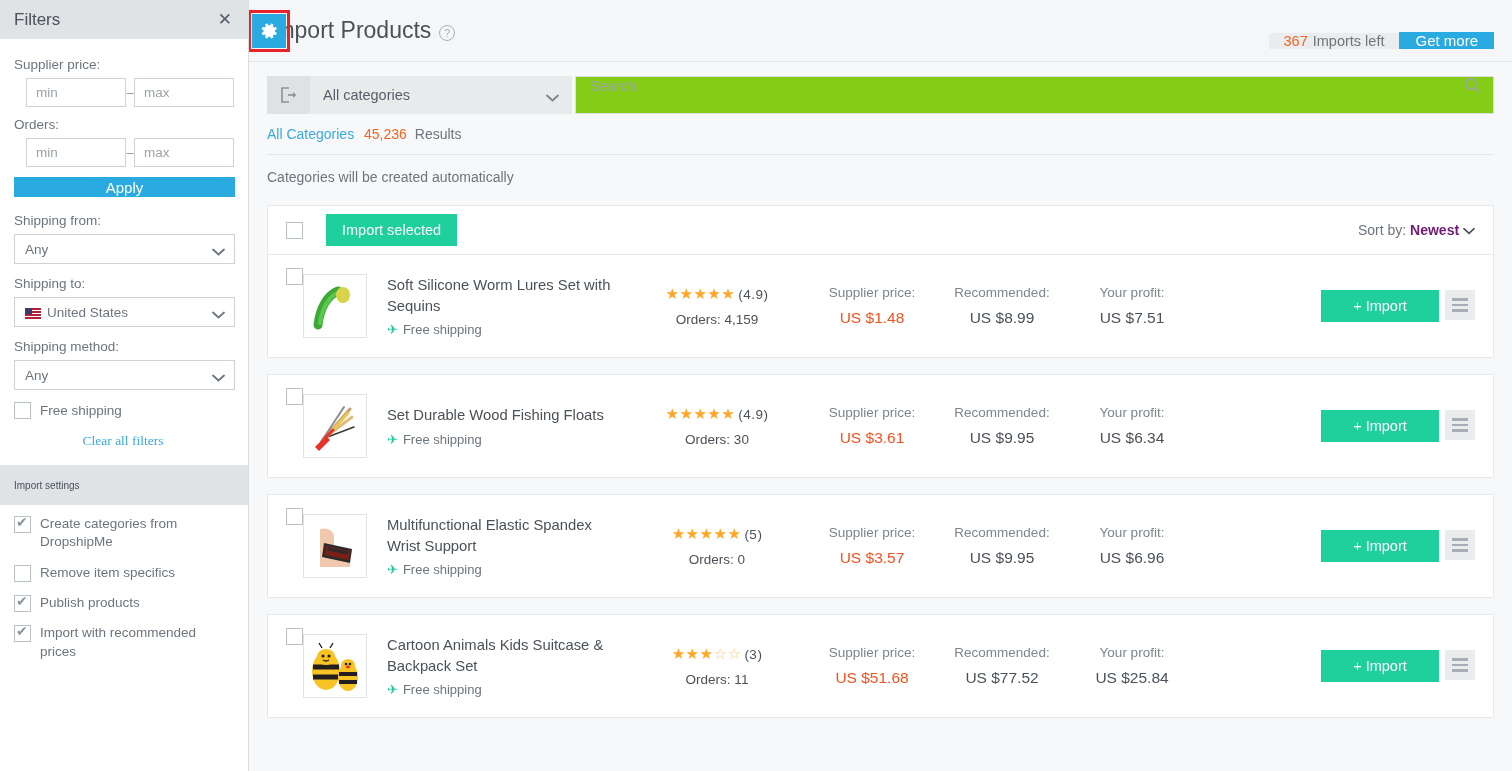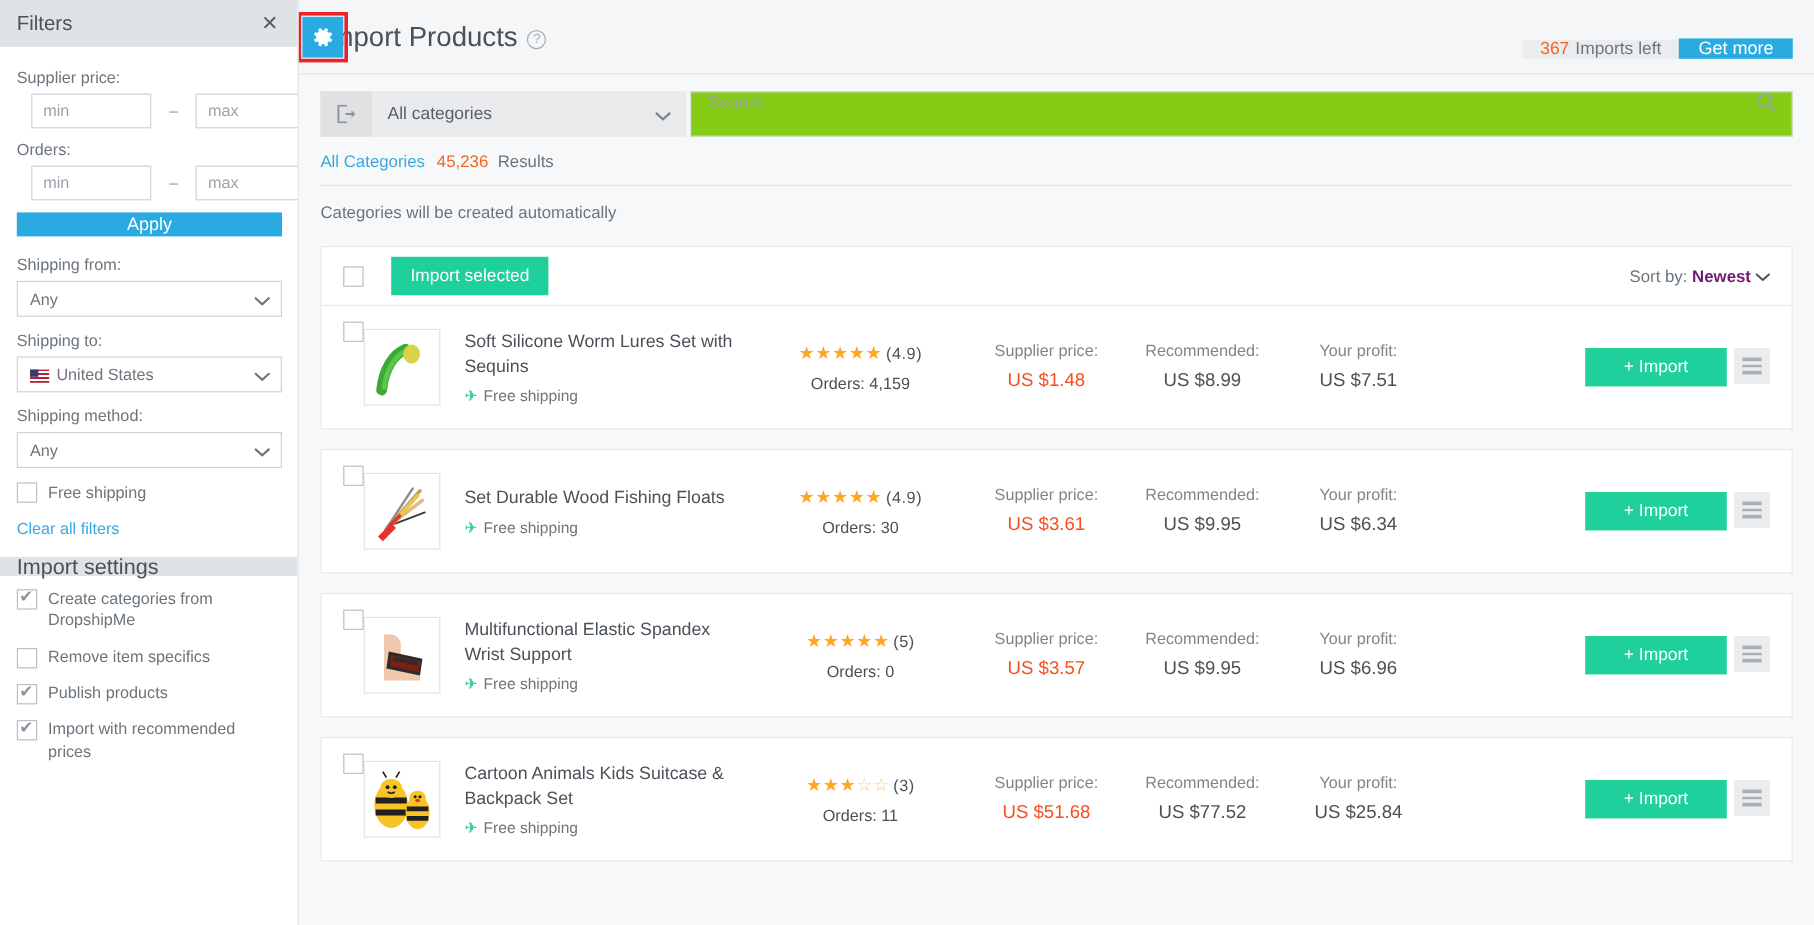--- a/index.html
+++ b/index.html
@@ -29,21 +29,21 @@
     padding: 0 12px 0 14px;
     justify-content: space-between;
   }
   .filters-title { font-size: 17px; color: #4a5158; }
   .filters-close {
     font-size: 17px; color: #55606b; cursor: pointer;
     line-height: 1; padding: 2px 4px;
   }
   .f-body { padding: 14px 14px 0 14px; }
   .f-label { font-size: 13.5px; color: #6c757d; margin: 4px 0 6px 0; }
-  .range-row { display: flex; align-items: center; gap: 15px; margin-bottom: 10px; padding-left: 12px; }
+  .range-row { display: flex; align-items: center; gap: 0; margin-bottom: 10px; padding-left: 12px; }
   .range-input {
     width: 100px; height: 29px;
     border: 1px solid #ccd2d8; background: #fff;
     font-size: 13.5px; color: #6c757d;
     padding: 0 9px; outline: none;
     font-family: "Liberation Sans", sans-serif;
   }
   .range-input::placeholder { color: #9aa3ab; }
   .range-dash { width: 20px; text-align: center; color: #8b949c; font-size: 13px; }
   .apply-btn {
@@ -79,28 +79,28 @@
     width: 17px; height: 17px; border: 1px solid #b9c0c7;
     background: #fff; flex: 0 0 17px; margin-right: 9px;
     position: relative; cursor: pointer;
   }
   .cbox.checked::after {
     content: "✔"; position: absolute; left: 1px; top: -3px;
     font-size: 14px; color: #8d949b;
   }
   .check-lbl { font-size: 13.5px; color: #6c757d; }
   .clear-filters {
-    display: block; text-align: left; font-size: 13.5px;
+    display: block; text-align: center; font-size: 13.5px;
     color: #3ba9e0; margin: 14px 0 0 0; cursor: pointer;
-    text-decoration: none; padding-right: 2px;
+    text-decoration: none; padding-right: 2px; font-family: Liberation Serif, serif;
   }
   .imp-head {
-    margin-top: 16px; height: 16px;
+    margin-top: 16px; height: 40px;
     background: #dfe3e6; display: flex; align-items: center;
-    padding: 0 14px; font-size: 18px; color: #4a5158;
+    padding: 0 14px; font-size: 10px; color: #4a5158;
   }
   .imp-body { padding: 10px 14px 0 14px; }
   .imp-row { display: flex; align-items: flex-start; margin-bottom: 12px; }
   .imp-row .cbox { margin-top: 1px; }
   .imp-lbl { font-size: 13.5px; color: #6c757d; line-height: 1.36; max-width: 160px; }
 
   
   .main { flex: 1; height: 771px; background: #f7f8f9; position: relative; overflow: hidden; }
   .topbar {
     height: 62px; background: #f5f6f7;

